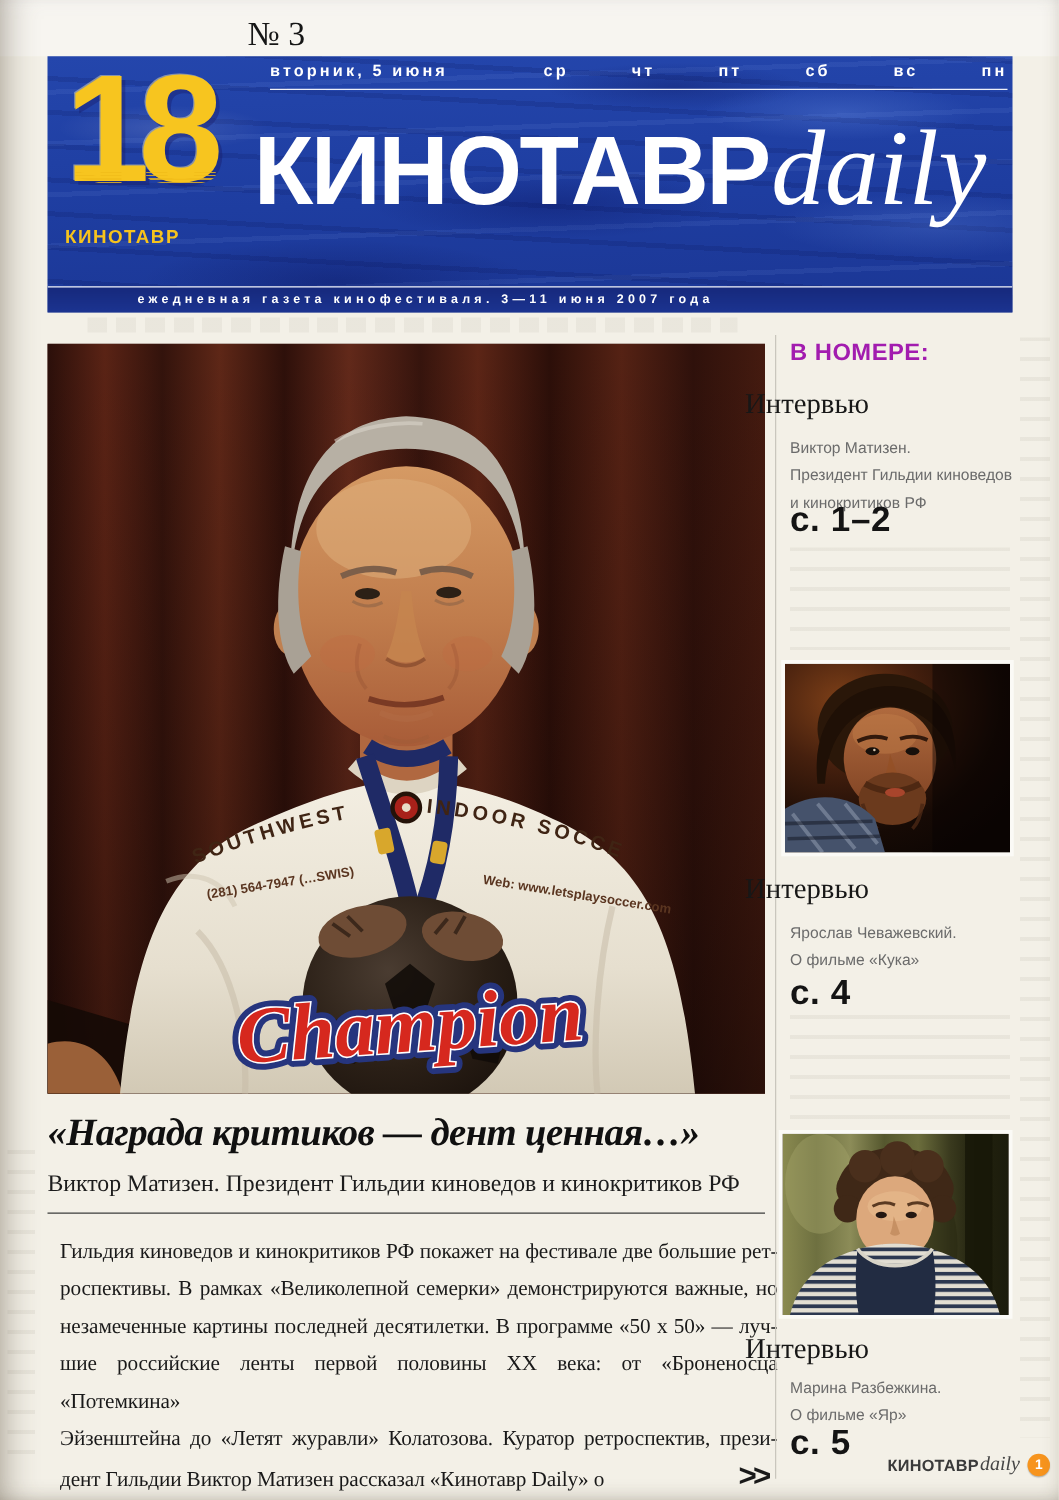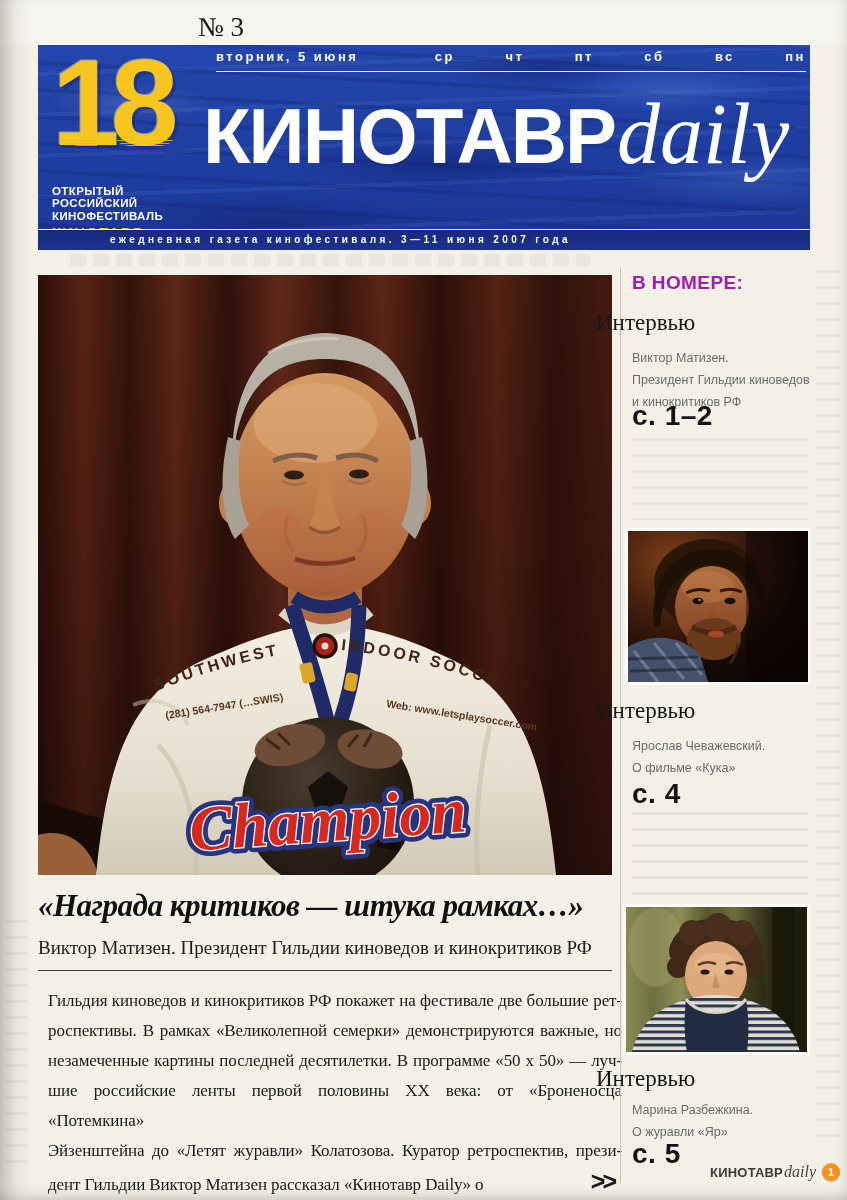--- a/index.html
+++ b/index.html
@@ -117,25 +117,20 @@
     <span class="day">ср</span>
     <span class="day">чт</span>
     <span class="day">пт</span>
     <span class="day">сб</span>
     <span class="day">вс</span>
     <span class="day">пн</span>
   </div>
   <div class="logo">
     <div class="n18">18</div>
     <div class="n18-reflect">18</div>
-    <div class="logo-lines">
-      <div>ОТКРЫТЫЙ</div>
-      <div>РОССИЙСКИЙ</div>
-      <div>КИНОФЕСТИВАЛЬ</div>
-    </div>
     <div class="logo-brand">КИНОТАВР</div>
   </div>
   <div class="title">
     <span class="brand">КИНОТАВР</span>
       <span class="daily">daily</span>
   </div>
   <div class="tagline">ежедневная газета кинофестиваля. 3—11 июня 2007 года</div>
 </div>
 
 <div class="main-photo">
@@ -242,21 +237,21 @@
   <polygon points="290,496 310,512 302,536 278,536 270,512" fill="#0f0a07" opacity=".85"></polygon>
   <polygon points="232,540 252,552 246,576 224,572 218,552" fill="#0f0a07" opacity=".8"></polygon>
   <polygon points="348,540 366,552 360,576 340,572 334,552" fill="#0f0a07" opacity=".8"></polygon>
   <g transform="rotate(-4 290 545)" font-family="Liberation Serif, serif" font-style="italic" font-weight="bold" font-size="64" text-anchor="middle">
     <text x="290" y="566" fill="none" stroke="#26357e" stroke-width="12" stroke-linejoin="round">Champion</text>
     <text x="290" y="566" fill="#d6281e" stroke="#ffffff" stroke-width="2.5" paint-order="stroke">Champion</text>
   </g>
 </svg>
 </div>
 
-<div class="headline">«Награда критиков — штука рамках…»</div>
+<div class="headline">«Награда критиков — дент ценная…»</div>
 <div class="subhead">Виктор Матизен. Президент Гильдии киноведов и кинокритиков РФ</div>
 <div class="head-rule"></div>
 <div class="body-text">
   <div class="body-line">Гильдия киноведов и кинокритиков РФ покажет на фестивале две большие рет-</div>
   <div class="body-line">роспективы. В рамках «Великолепной семерки» демонстрируются важные, но</div>
   <div class="body-line">незамеченные картины последней десятилетки. В программе «50 х 50» — луч-</div>
   <div class="body-line">шие российские ленты первой половины ХХ века: от «Броненосца «Потемкина»</div>
   <div class="body-line">Эйзенштейна до «Летят журавли» Колатозова. Куратор ретроспектив, прези-</div>
   <div class="body-last">
     <span>дент Гильдии Виктор Матизен рассказал «Кинотавр Daily» о программе.</span>
@@ -361,21 +356,21 @@
     <path d="M6,145 C14,112 40,96 70,90 C83,87 97,87 110,90 C140,96 166,112 174,145 Z" fill="url(#st2)"></path>
     <path d="M60,92 C73,110 107,110 120,92 C123,110 123,128 121,145 L61,145 C58,128 58,110 60,92 Z" fill="#222c42"></path>
     <path d="M60,92 C73,110 107,110 120,92" stroke="#d8d4c8" stroke-width="3" fill="none"></path>
   </g>
 </svg>
 </div>
 
 <div class="sb-rubric" style="top:1066px">Интервью</div>
 <div class="sb-lines" style="top:1100px">
   <div>Марина Разбежкина.</div>
-  <div>О журавли «Яр»</div>
+  <div>О фильме «Яр»</div>
 </div>
 <div class="sb-page" style="top:1138px">с. 5</div>
 
 <div class="footer">
   <span class="f-brand">КИНОТАВР</span>
     <span class="f-daily">daily</span>
   <span class="f-badge">1</span>
 </div>
 
 <div class="ghost ghost-rows ghost-right"></div>

